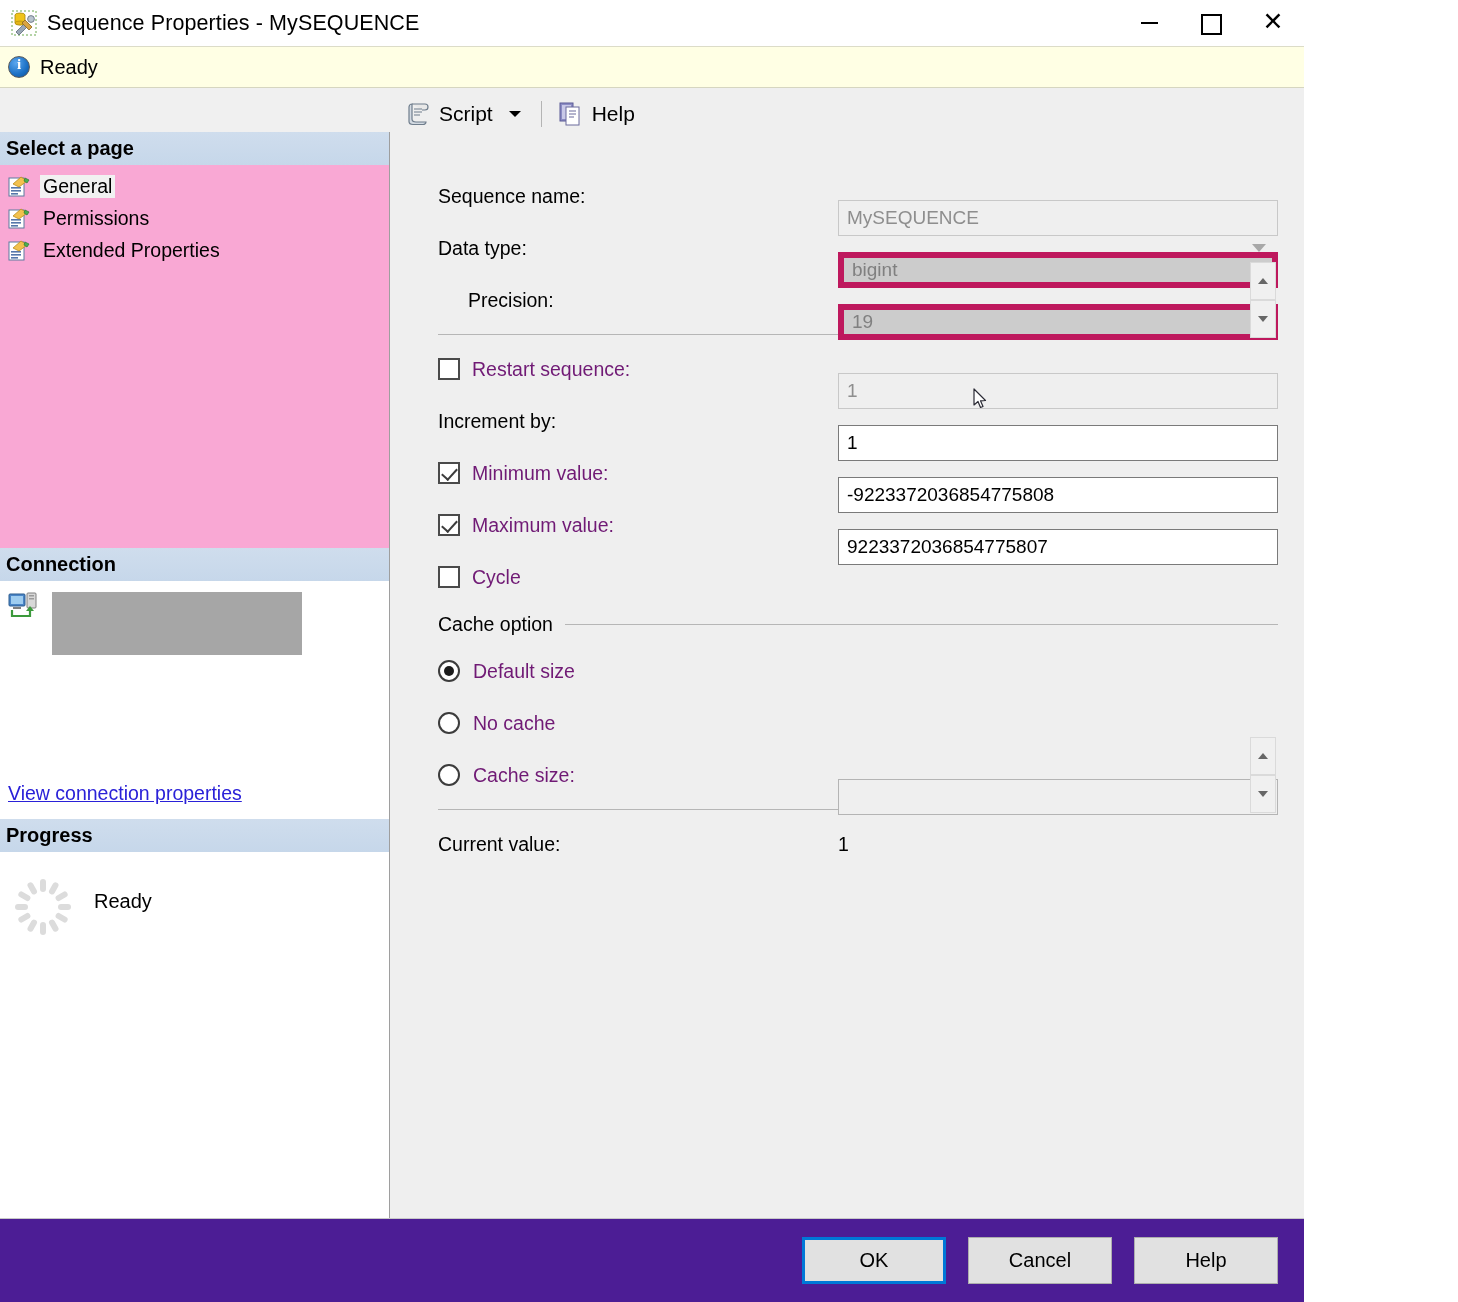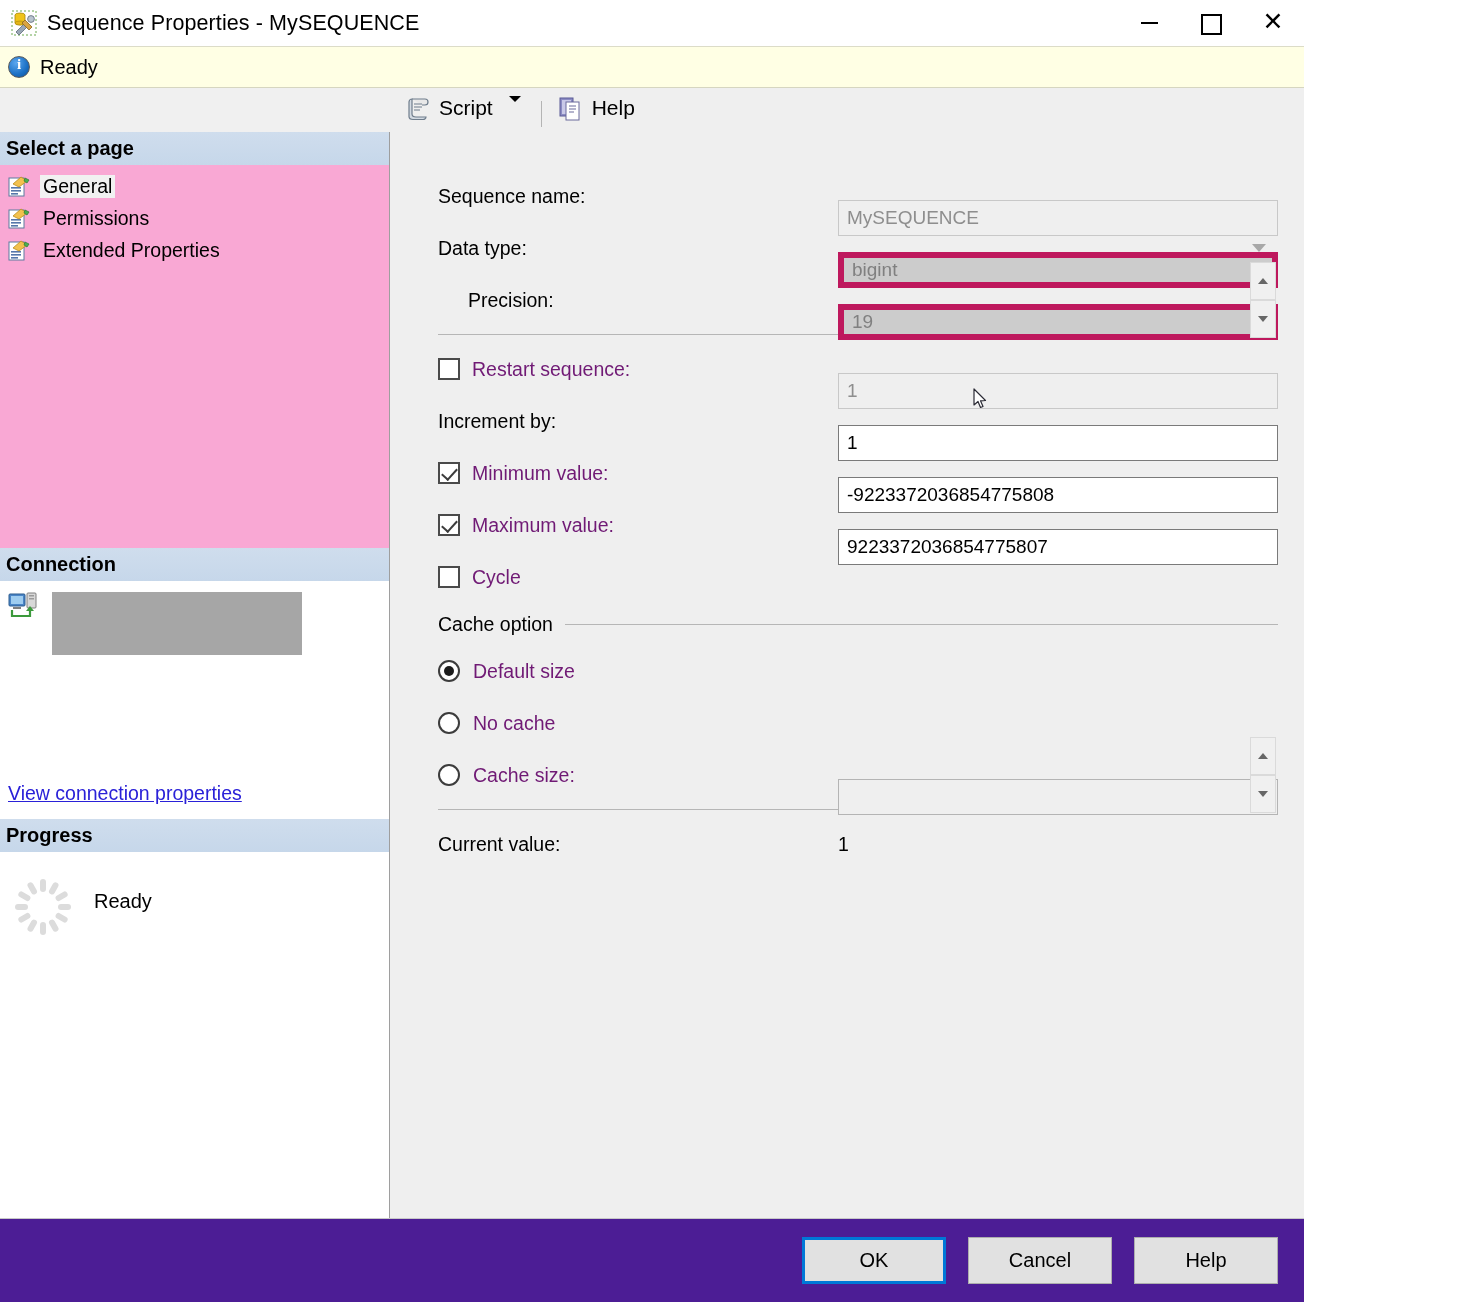--- a/index.html
+++ b/index.html
@@ -188,21 +188,21 @@
     flex-direction: column;
     min-width: 0;
     position: relative;
   }
   .toolbar {
     height: 52px;
     display: flex; align-items: center;
     padding-left: 11px;
     flex: 0 0 52px;
   }
-  .tb-item { display: flex; height: 36px; padding: 0 4px; }
+  .tb-item { display: flex; align-items: center; height: 36px; padding: 0 4px; }
   .tb-label { font-size: 21px; color: #000; margin-left: 8px; }
   .script-icon { width: 26px; height: 26px; position: relative; flex: 0 0 26px; }
   .caret {
     width: 0; height: 0;
     border-left: 6px solid transparent;
     border-right: 6px solid transparent;
     border-top: 6px solid #000;
     margin-left: 16px; margin-right: 4px;
   }
   .tb-sep { width: 1px; height: 26px; background: #b4b4b4; margin: 0 12px; }

